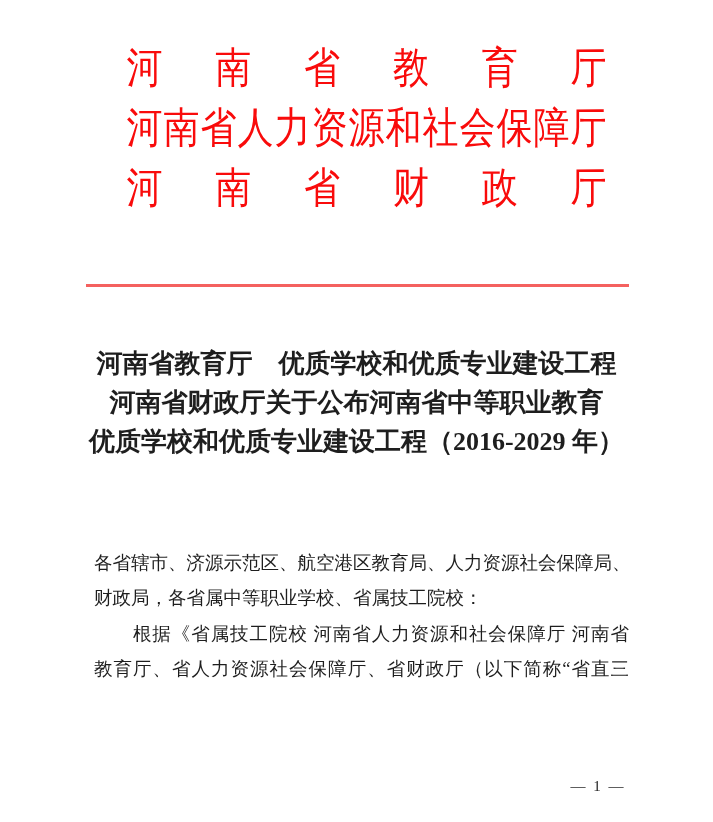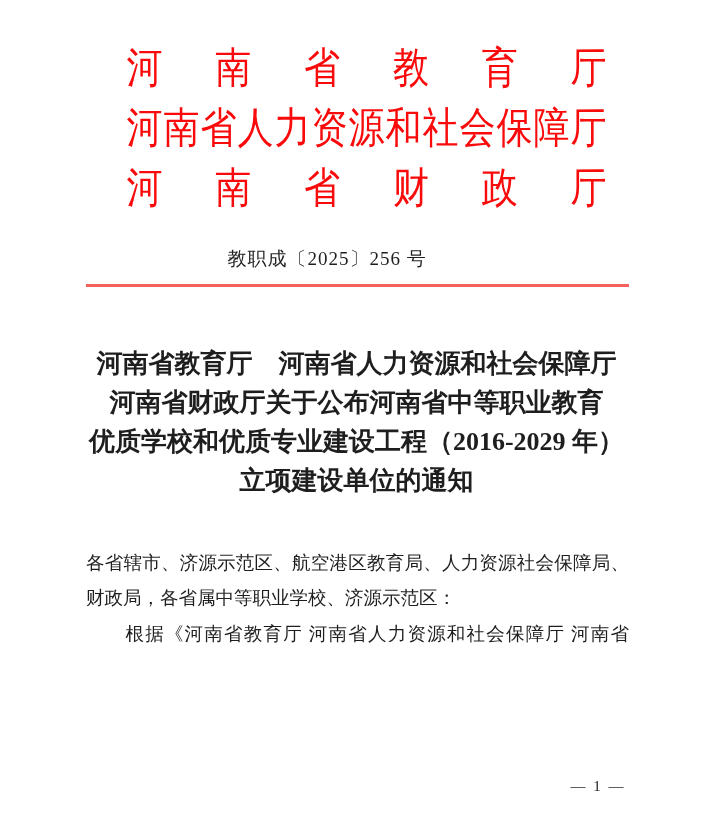--- a/index.html
+++ b/index.html
@@ -76,20 +76,21 @@
     top: 546px;
     left: 86px;
     width: 543px;
     font-size: 18.5px;
     line-height: 35.3px;
   }
   .bline {
     white-space: nowrap;
     overflow: hidden;
     text-align: left;
+    margin-left: 8px;
   }
   .bline[data-fill="true"] {
     text-align: justify;
     text-align-last: justify;
   }
 
   
   .pagenum {
     position: absolute;
     top: 778px;
@@ -105,32 +106,31 @@
 <body>
 
 <div class="page">
 
   <div class="letterhead">
     <div class="hline" style="color: rgb(249, 11, 11);"><span>河</span><span>南</span><span>省</span><span>教</span><span>育</span><span>厅</span></div>
     <div class="hline" style="color: rgb(249, 11, 11);"><span>河</span><span>南</span><span>省</span><span>人</span><span>力</span><span>资</span><span>源</span><span>和</span><span>社</span><span>会</span><span>保</span><span>障</span><span>厅</span></div>
     <div class="hline" style="color: rgb(249, 11, 11);"><span>河</span><span>南</span><span>省</span><span>财</span><span>政</span><span>厅</span></div>
   </div>
 
-  <div class="docnum">教职成〔2025〕256 号</div>
 
   <hr class="redline" style="background: rgb(244, 97, 95);">
 
   <div class="title">
-    <div class="tline">河南省教育厅　河南省人力资源和社会保障厅</div>
+    <div class="tline">河南省教育厅　优质学校和优质专业建设工程</div>
     <div class="tline">河南省财政厅关于公布河南省中等职业教育</div>
     <div class="tline">优质学校和优质专业建设工程（2016-2029 年）</div>
-    <div class="tline">立项建设单位的通知</div>
   </div>
 
   <div class="bodytext">
     <div class="bline" data-fill="true">各省辖市、济源示范区、航空港区教育局、人力资源社会保障局、</div>
-    <div class="bline" data-fill="false">财政局，各省属中等职业学校、济源示范区：</div>
-    <div class="bline" data-fill="true">　　根据《河南省教育厅 河南省人力资源和社会保障厅 河南省</div>
+    <div class="bline" data-fill="false">财政局，各省属中等职业学校、省属技工院校：</div>
+    <div class="bline" data-fill="true">　　根据《省属技工院校 河南省人力资源和社会保障厅 河南省</div>
+    <div class="bline" data-fill="true">教育厅、省人力资源社会保障厅、省财政厅（以下简称“省直三</div>
   </div>
 
   <div class="pagenum">— 1 —</div>
 
 </div>
 
 </body></html>

